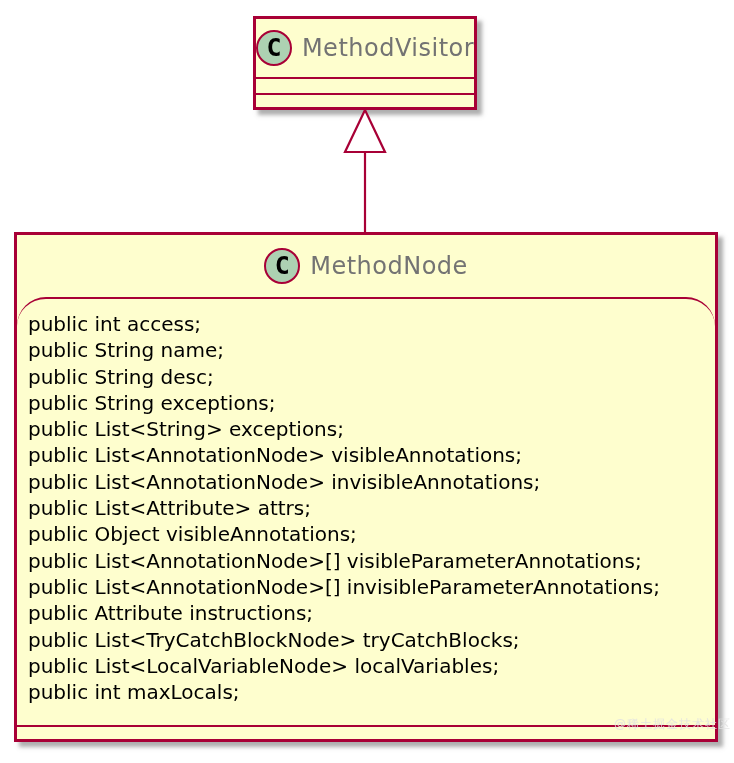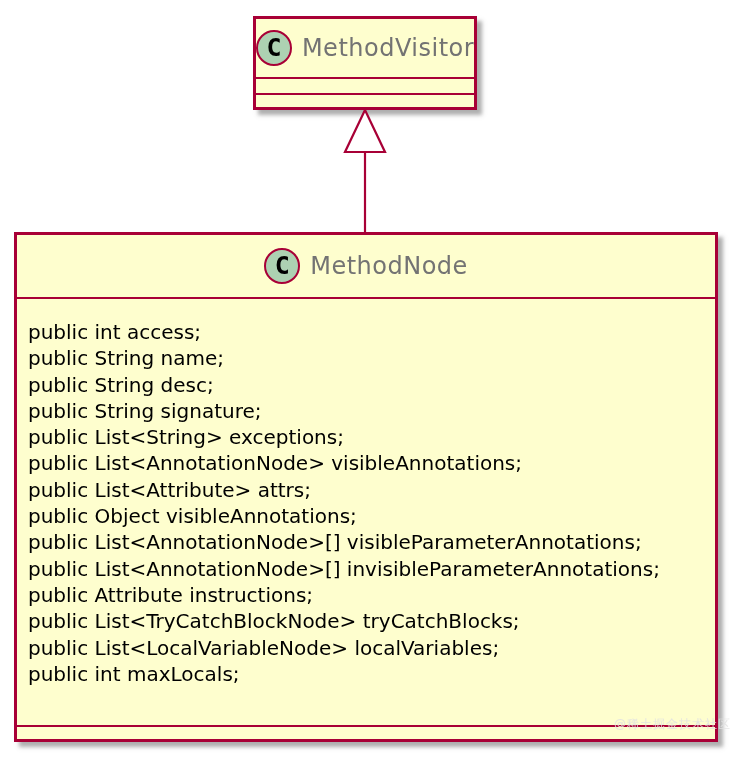--- a/index.html
+++ b/index.html
@@ -64,24 +64,25 @@
     border-top: 2px solid var(--box-border);
     flex: none;
   }
   #mv-box .compartment-empty.first  { height: 16px; }
   #mv-box .compartment-empty.second { height: 14px; }
   #mn-box .compartment-empty.methods { height: 14px; }
 
   .fields {
     border-top: 2.5px solid var(--box-border);
     flex: 1;
-    padding: 20px 6px 0 11px;
+    padding: 12px 6px 0 11px;
     font-size: 20px;
     line-height: 26.3px;
     overflow: hidden;
+    border-radius: 29px;
   }
   .field-row { white-space: nowrap; }
 
   #arrow {
     position: absolute;
     left: 341px; top: 108px;
     width: 48px; height: 124px;
   }
   #arrow polygon { fill: #ffffff; stroke: var(--box-border); stroke-width: 2.2; }
   #arrow line { stroke: var(--box-border); stroke-width: 2.2; }
@@ -121,23 +122,24 @@
     <div class="title-row">
       <span class="stereo-circle">
         <span class="stereo-letter">C</span>
       </span>
       <span class="class-name">MethodNode</span>
     </div>
     <div class="fields">
         <div class="field-row">public int access;</div>
         <div class="field-row">public String name;</div>
         <div class="field-row">public String desc;</div>
-        <div class="field-row">public String signature;</div>
+        <div class="field-row">public String exceptions;</div>
         <div class="field-row">public List&lt;String&gt; exceptions;</div>
         <div class="field-row">public List&lt;AnnotationNode&gt; visibleAnnotations;</div>
+        <div class="field-row">public List&lt;AnnotationNode&gt; invisibleAnnotations;</div>
         <div class="field-row">public List&lt;Attribute&gt; attrs;</div>
         <div class="field-row">public Object visibleAnnotations;</div>
         <div class="field-row">public List&lt;AnnotationNode&gt;[] visibleParameterAnnotations;</div>
         <div class="field-row">public List&lt;AnnotationNode&gt;[] invisibleParameterAnnotations;</div>
         <div class="field-row">public Attribute instructions;</div>
         <div class="field-row">public List&lt;TryCatchBlockNode&gt; tryCatchBlocks;</div>
         <div class="field-row">public List&lt;LocalVariableNode&gt; localVariables;</div>
         <div class="field-row">public int maxLocals;</div>
       </div>
     <div class="compartment-empty methods"></div>

